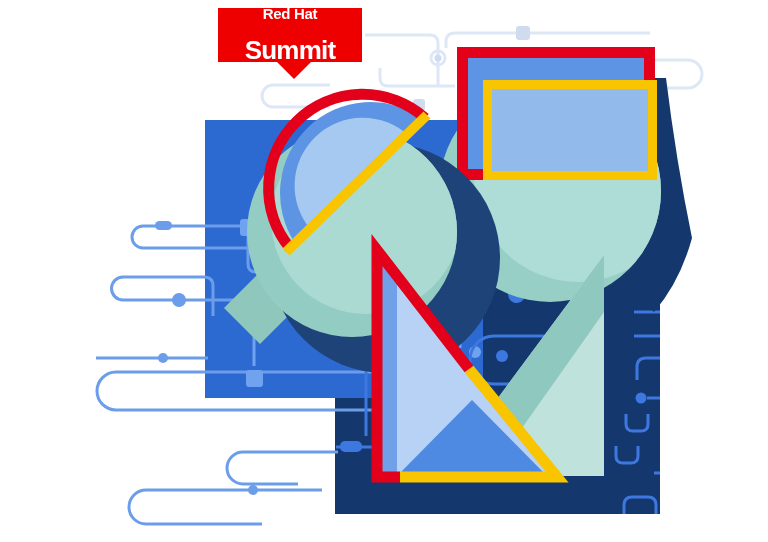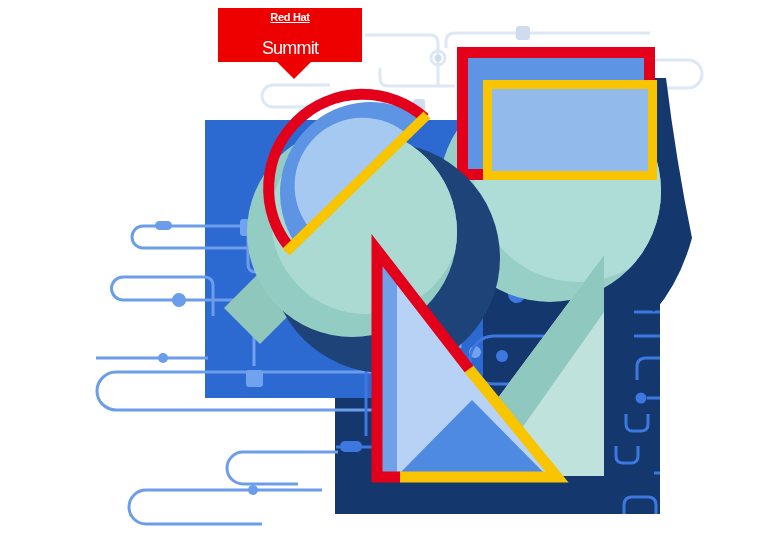--- a/index.html
+++ b/index.html
@@ -14,22 +14,22 @@
     --c-trace_medium:#6b9dea; --c-trace_blue:#6fa3f0; --c-trace_navy:#3c78df;
     --c-background:#ffffff;
   }
   html,body{margin:0;padding:0;background:#fff;}
   .stage{position:relative;width:768px;height:542px;background:var(--c-background);
          overflow:hidden;font-family:"Liberation Sans",sans-serif;}
   .stage svg{position:absolute;left:0;top:0;}
   .badge{position:absolute;left:218px;top:8px;width:144px;height:54px;
          background:var(--c-badge_red);color:#fff;text-align:center;
          display:flex;flex-direction:column;justify-content:center;line-height:1.05;}
-  .badge .l1{font-size:11px;font-weight:bold;letter-spacing:-0.3px;text-decoration:underline;}
-  .badge .l2{font-size:18px;font-weight:normal;letter-spacing:-0.8px;margin-top:15px;}
+  .badge .l1{font-size:15px;font-weight:bold;letter-spacing:-0.3px;}
+  .badge .l2{font-size:26px;font-weight:bold;letter-spacing:-0.8px;margin-top:15px;}
   .badge-tail{position:absolute;left:277px;top:62px;width:0;height:0;
          border-left:17px solid transparent;border-right:17px solid transparent;
          border-top:17px solid var(--c-badge_red);}
 </style>
 </head>
 <body>
 
 <div class="stage">
 <svg width="768" height="542" viewBox="0 0 768 542">
   <defs>

